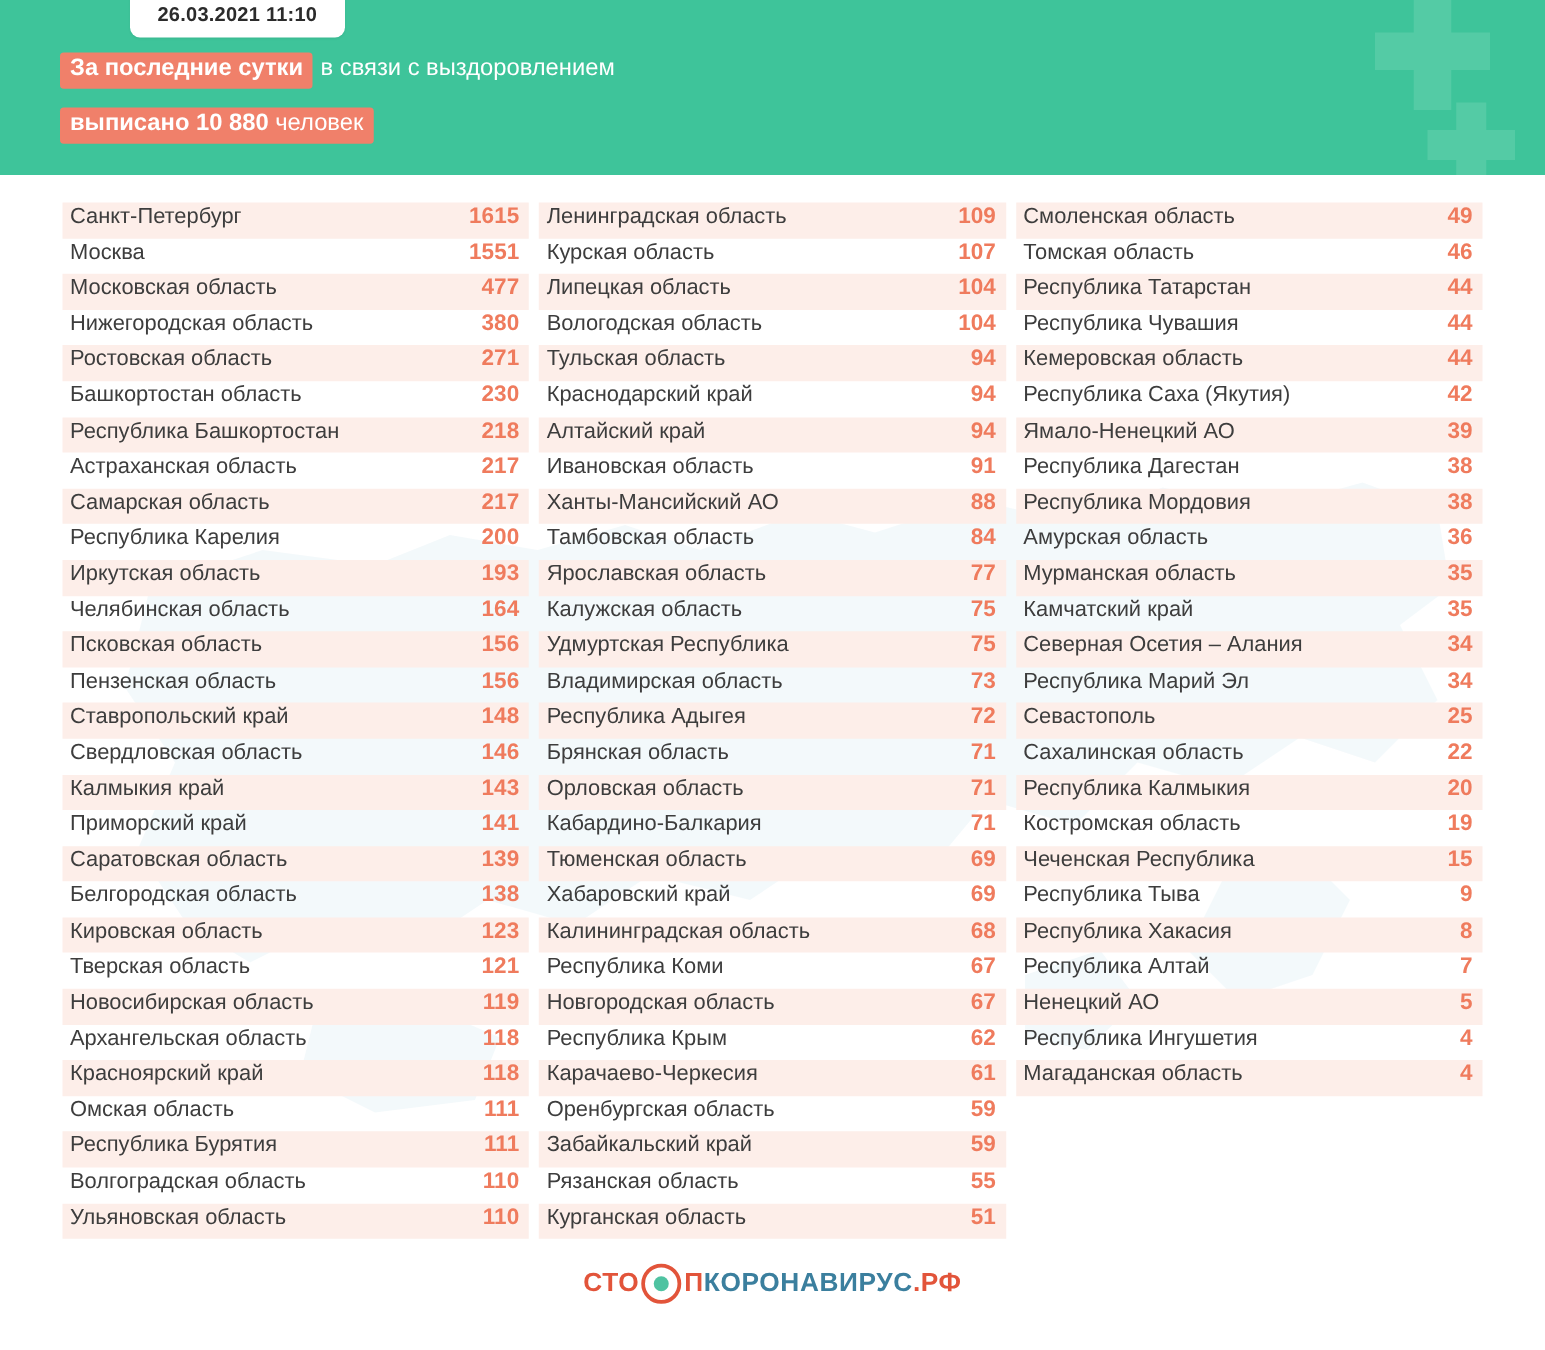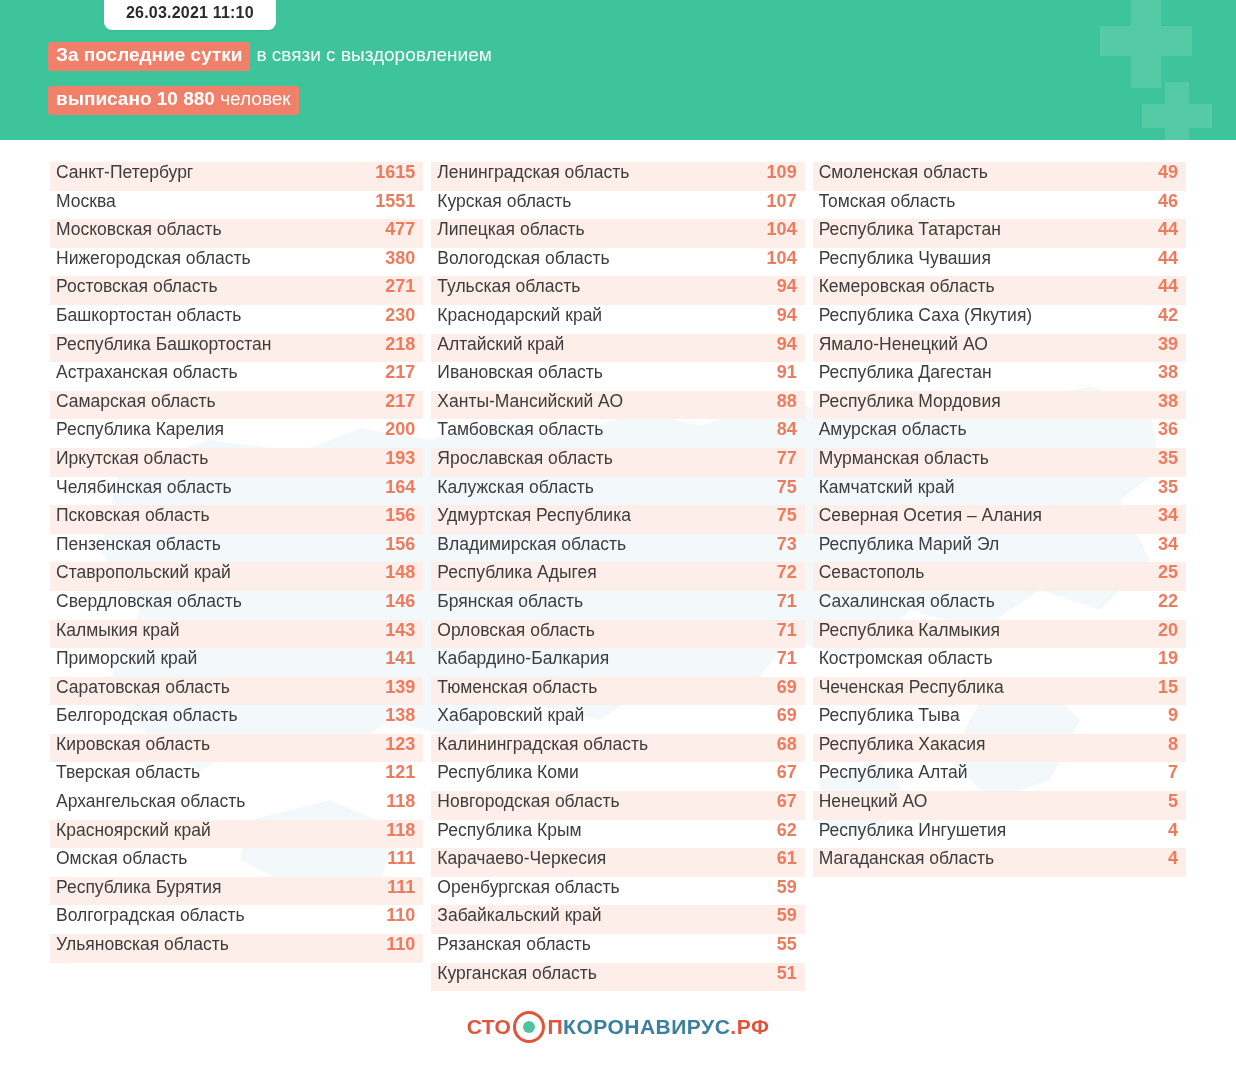--- a/index.html
+++ b/index.html
@@ -277,20 +277,24 @@
           <span class="val">138</span>
         </div>
         <div class="row alt">
           <span class="name">Кировская область</span>
           <span class="val">123</span>
         </div>
         <div class="row">
           <span class="name">Тверская область</span>
           <span class="val">121</span>
         </div>
+        <div class="row alt">
+          <span class="name">Новосибирская область</span>
+          <span class="val">119</span>
+        </div>
         <div class="row">
           <span class="name">Архангельская область</span>
           <span class="val">118</span>
         </div>
         <div class="row alt">
           <span class="name">Красноярский край</span>
           <span class="val">118</span>
         </div>
         <div class="row">
           <span class="name">Омская область</span>

